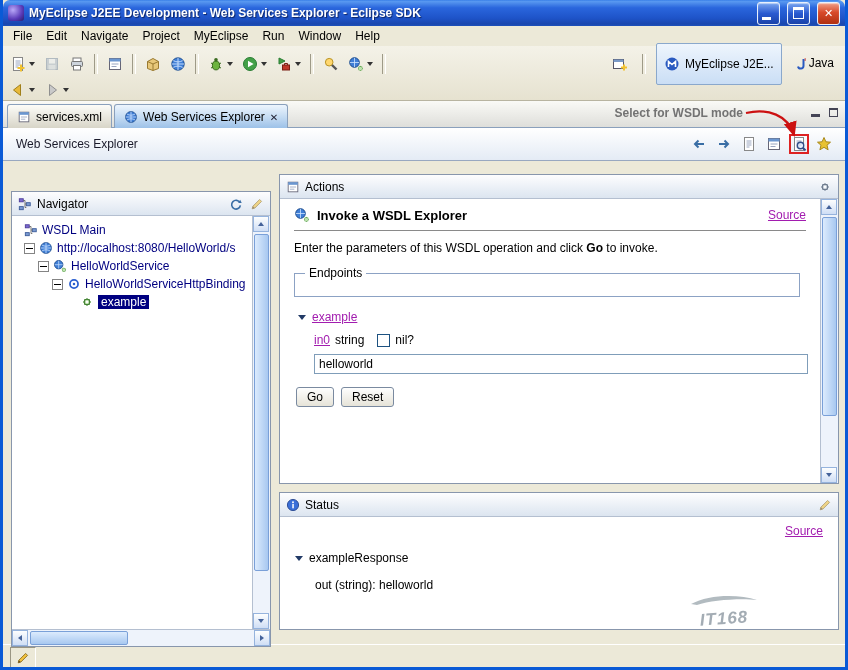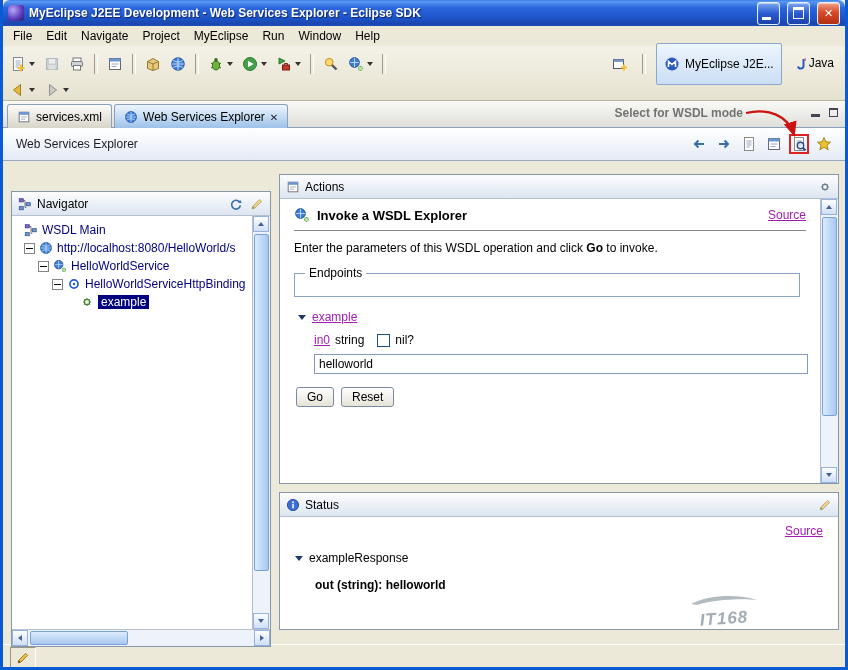--- a/index.html
+++ b/index.html
@@ -100,21 +100,21 @@
   .param-row{display:flex;align-items:center;gap:5px;margin:0 0 7px 20px;}
   .cb{width:13px;height:13px;border:1px solid #1d5281;background:#fff;margin-left:8px;box-sizing:border-box;}
   input.text{width:494px;height:20px;border:1px solid #7f9db9;padding:0 4px;font:12px "Liberation Sans",sans-serif;margin-left:20px;box-sizing:border-box;display:block;}
   .btn-row{display:flex;gap:7px;margin:13px 0 0 2px;}
   .xpbtn{min-width:28px;padding:2px 10px;font:12px "Liberation Sans",sans-serif;background:linear-gradient(180deg,#fefefe,#e6e3d8);border:1px solid #7a8aa0;border-radius:3px;}
 
   
   .status-body{flex:1;padding:7px 15px;}
   .src-row{display:flex;justify-content:flex-end;}
   .resp-row{display:flex;align-items:center;gap:6px;margin-top:13px;}
-  .out-row{margin:13px 0 0 20px;font-weight:bold;}
+  .out-row{margin:13px 0 0 20px;}
 
   
   .statusbar{height:26px;border-top:1px solid #fff;box-shadow:0 -1px 0 #a8a490;display:flex;align-items:center;padding:0 7px;gap:6px;background:#ece9d8;}
   .sb-cell{width:24px;height:20px;border:1px solid;border-color:#9a9683 #ffffff #ffffff #9a9683;display:flex;align-items:center;justify-content:center;}
 
   
   .annotation{position:absolute;left:588px;top:106px;width:152px;text-align:right;color:#737373;font-weight:bold;z-index:20;}
   .arrow-svg{position:absolute;left:741px;top:106px;z-index:20;}
   .watermark{position:absolute;left:686px;top:594px;z-index:15;color:#9aa4ac;text-align:center;opacity:.9;}
   .watermark .wm-text{font-style:italic;font-weight:bold;font-size:17px;letter-spacing:1px;display:block;transform:rotate(-4deg);}

